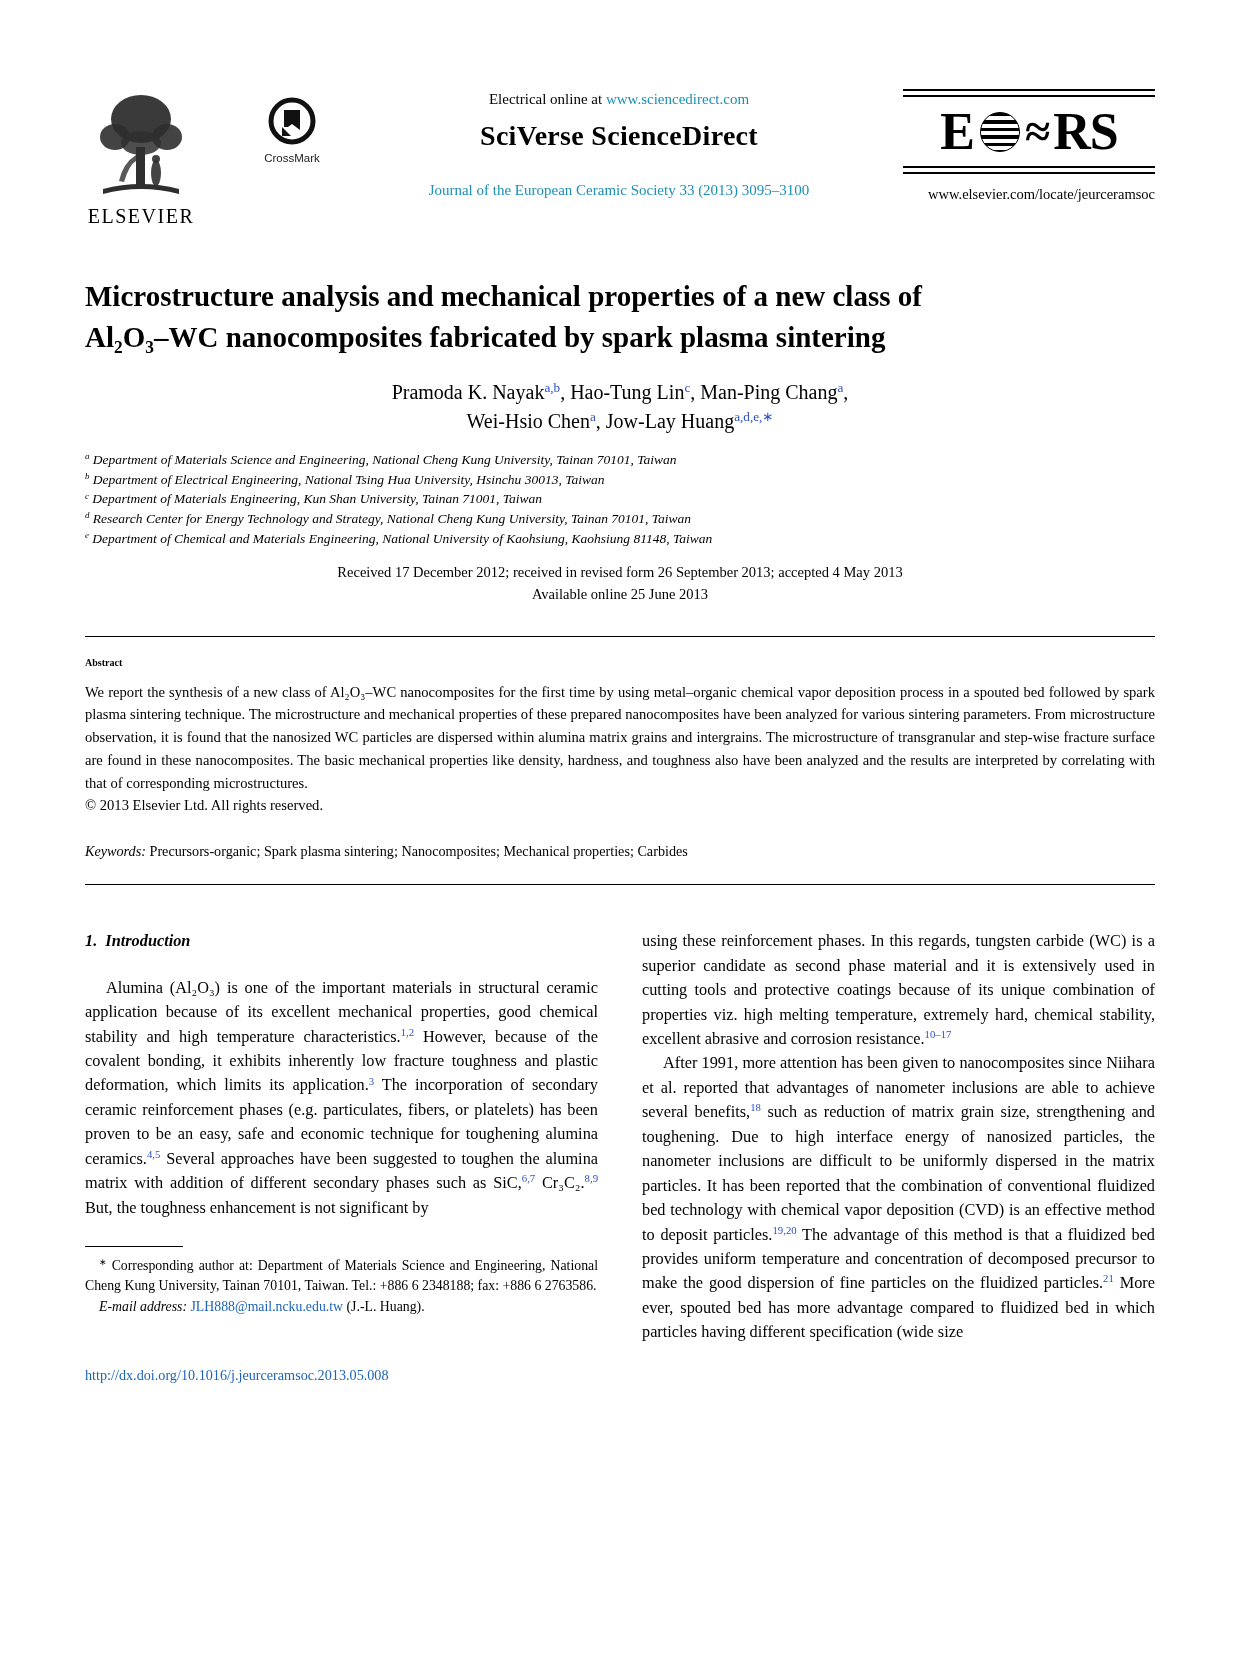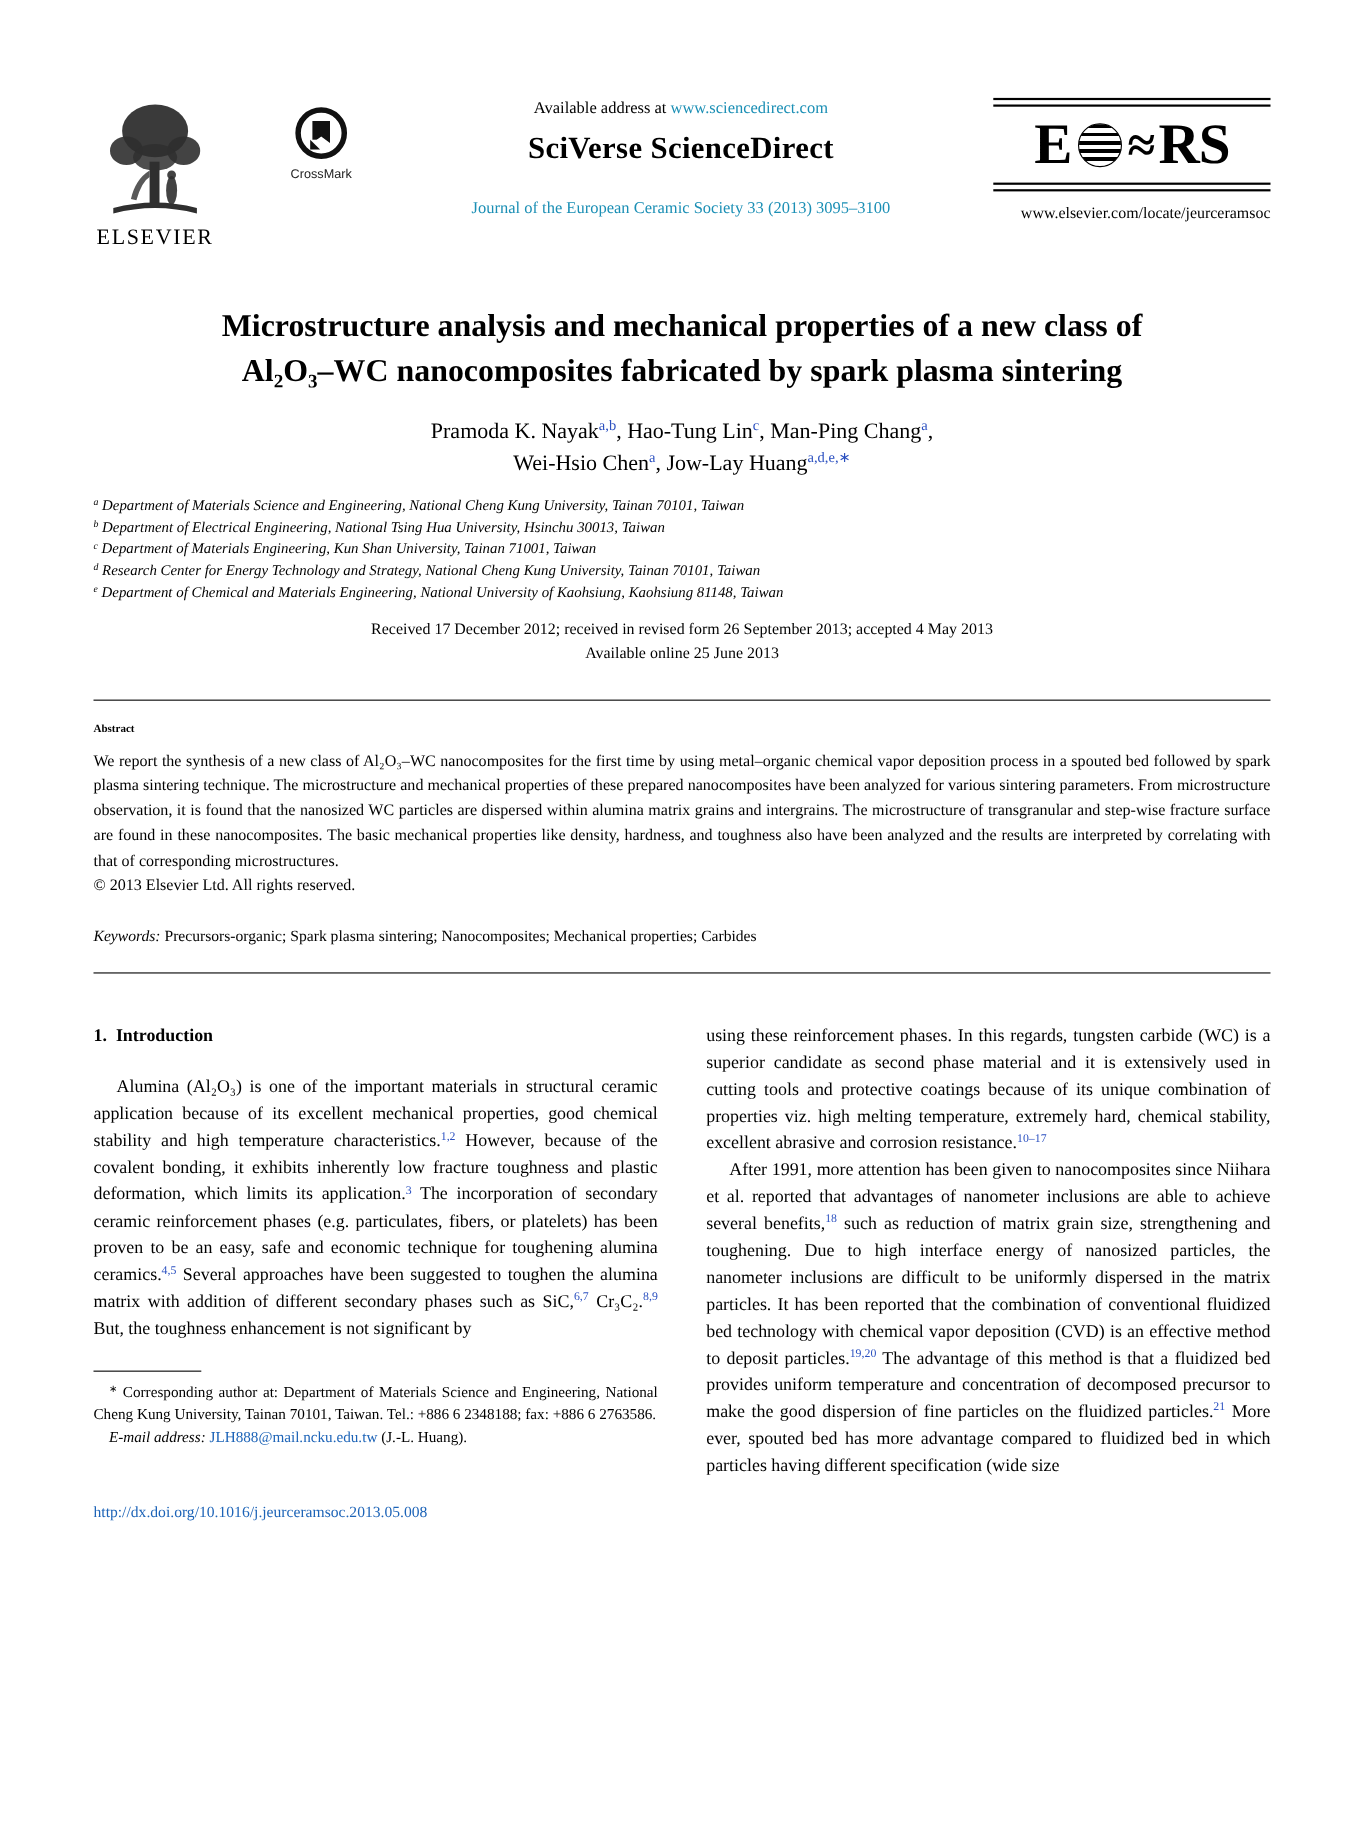--- a/index.html
+++ b/index.html
@@ -33,41 +33,41 @@
   .ecers-logo { display:flex; align-items:center; justify-content:center; gap:5px; padding:12px 0 10px 0; }
   .ecers-e, .ecers-rs { font-size:52px; font-weight:bold; line-height:0.9; }
   .ecers-rs { letter-spacing:-1px; }
   .ecers-circle { width:40px; height:40px; border-radius:50%;
     background:repeating-linear-gradient(180deg,#000 0 3.5px,#fff 3.5px 7.5px);
     border:1px solid #000; }
   .ecers-tilde { font-size:46px; font-weight:bold; line-height:0.8; letter-spacing:-2px; }
   .locate { text-align:right; font-size:14.5px; margin-top:12px; }
 
   
-  .title { text-align:center; font-size:29px; line-height:1.42; margin-top:48px; }
+  .title { font-size:29px; line-height:1.42; margin-top:48px; }
   .authors { text-align:center; font-size:20px; line-height:1.45; margin-top:20px; }
   sup.ref { color:var(--ref-blue); font-size:66%; vertical-align:baseline; position:relative; top:-0.55em; }
   sup { font-size:66%; vertical-align:baseline; position:relative; top:-0.55em; }
   .affiliations { font-style:italic; font-size:13.5px; line-height:1.45; margin-top:14px; }
   .received { text-align:center; font-size:14.5px; line-height:1.5; margin-top:14px; }
 
   
   .rule { border:0; border-top:1.3px solid #000; }
   .rule-top { margin-top:30px; }
   .abstract-heading { font-size:10px; font-weight:bold; margin-top:20px; }
   .abstract-body { font-size:14.6px; line-height:1.56; text-align:justify; margin-top:13px; }
   .abstract-copy { font-size:14.6px; line-height:1.56; text-align:left; }
   .keywords { font-size:14.2px; margin-top:26px; }
   .keywords em { font-style:italic; }
   .rule-bottom { margin-top:24px; }
 
   
   .columns { display:flex; gap:44px; margin-top:44px; font-size:16.3px; line-height:1.5; text-align:justify; }
   .col { width:513px; flex:0 0 auto; }
-  .sec-heading { font-size:16.3px; font-weight:bold; margin-bottom:22px; text-align:left; }
+  .sec-heading { font-size:16.3px; font-weight:bold; margin-bottom:22px; text-align:left;font-style:italic; }
   p.indent { text-indent:21px; }
   .col p + p { margin-top:0; }
   .tlink { color:var(--link-blue); }
 
   
   .footnote-rule { width:98px; border-top:1.2px solid #000; margin-top:26px; margin-bottom:9px; }
   .footnote { font-size:13.8px; line-height:1.47; text-align:justify; }
   .footnote p { text-indent:14px; }
   .page-footer { margin-top:48px; font-size:14.2px; line-height:1.5; text-align:left; }
   .doi { color:var(--link-blue); }
@@ -100,21 +100,21 @@
       <svg width="48" height="48" viewBox="0 0 48 48">
         <circle cx="24" cy="24" r="21" fill="none" stroke="#111" stroke-width="5"></circle>
         <path d="M16 13 h16 v20 l-8 -6 -8 6 Z" fill="#111"></path>
         <rect x="14" y="30" width="9" height="9" fill="#fff"></rect>
         <path d="M14 30 l9 9 h-9 Z" fill="#111"></path>
       </svg>
       <div class="crossmark-label">CrossMark</div>
     </div>
 
     <div class="center-head">
-      <div class="avail-line"><span>Available address at </span><span class="teal">www.sciencedirect.com</span></div>
+      <div class="avail-line"><span>Electrical online at </span><span class="teal">www.sciencedirect.com</span></div>
       <div class="sciverse">SciVerse ScienceDirect</div>
       <div class="journal-ref">Journal of the European Ceramic Society 33 (2013) 3095–3100</div>
     </div>
 
     <div class="right-head">
       <div class="double-rule"></div>
       <div class="ecers-logo">
         <span class="ecers-e">E</span>
         <span class="ecers-circle"></span>
         <span class="ecers-tilde">≈</span>

